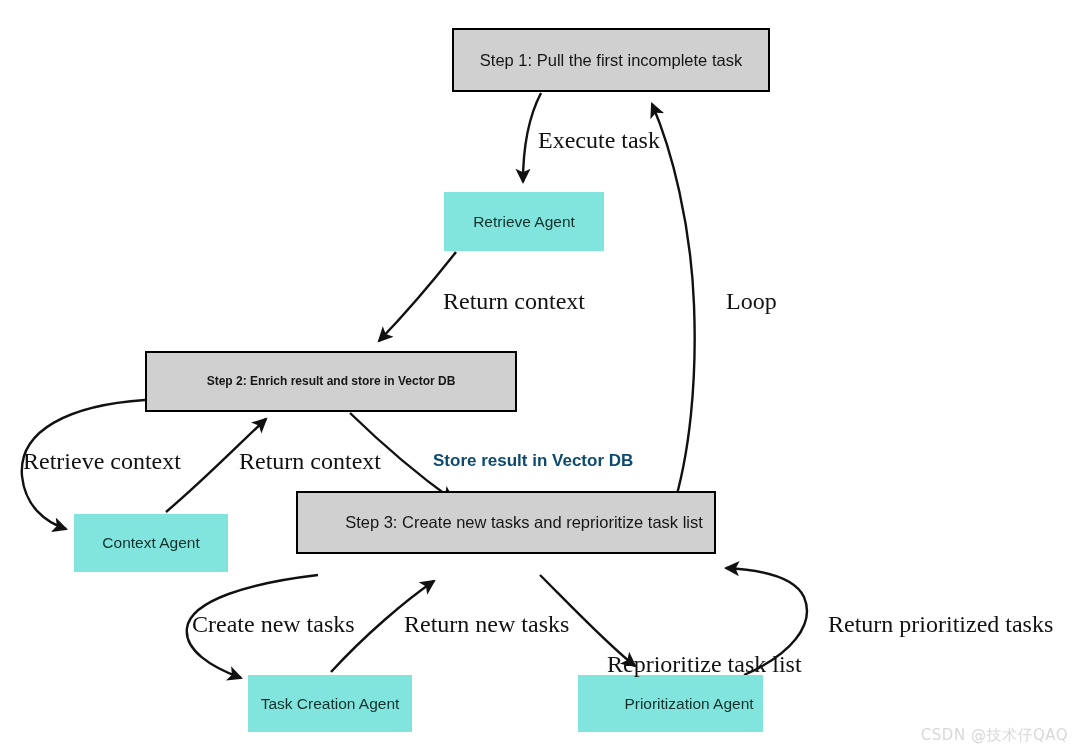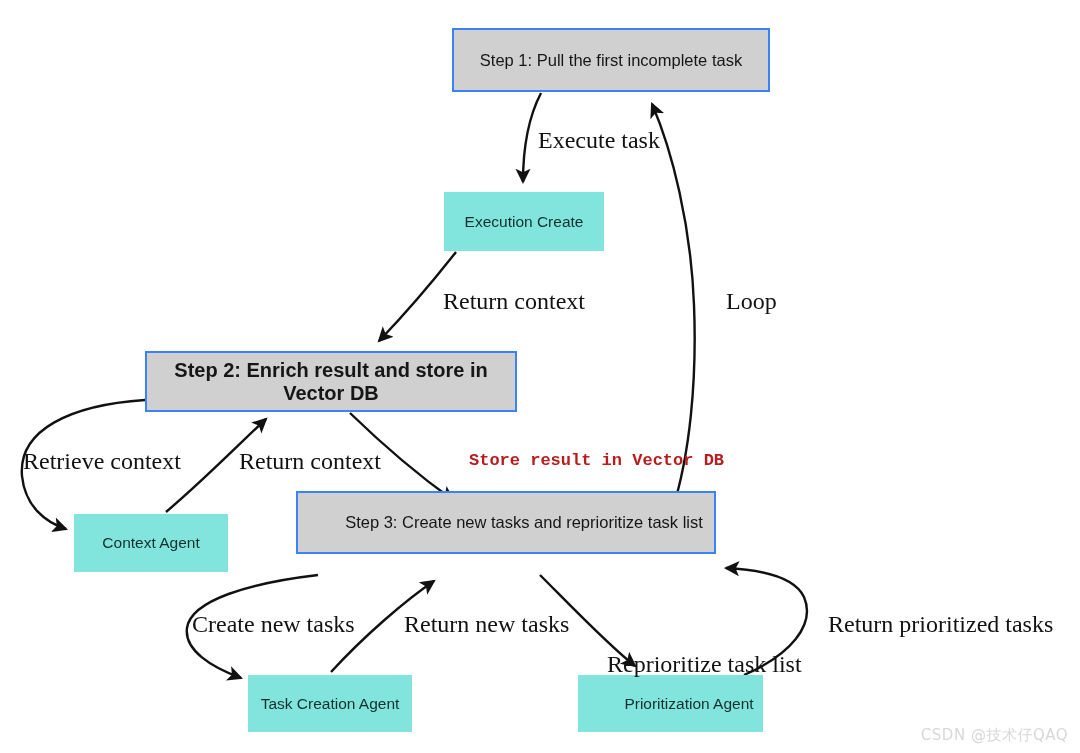--- a/index.html
+++ b/index.html
@@ -27,47 +27,46 @@
     box-sizing: border-box;
     display: flex;
     align-items: center;
     justify-content: center;
     text-align: center;
     line-height: 1.15;
     color: #161616;
   }
   .node.process {
     background: #d0d0d0;
-    border: 2px solid #3b82f6;
+    border: 2px solid #000000;
     font-size: 16.5px;
   }
   .node.agent {
     background: #82e5dd;
     border: 1px solid #82e5dd;
     font-size: 15.5px;
     color: #12312e;
   }
   .node.bold-label {
     font-weight: bold;
-    font-size: 20px;
+    font-size: 12px;
   }
   .edge-label {
     position: absolute;
     font-family: "Liberation Serif", serif;
     font-size: 24px;
     color: #121212;
     white-space: nowrap;
     line-height: 1;
   }
   .edge-label.sans-bold {
-    font-family: Liberation Mono, monospace;
+    font-family: Liberation Sans, sans-serif;
     font-weight: bold;
     font-size: 17px;
-    color: #b91c1c;
-    margin-left: 36px;
+    color: #0c4a6e;
   }
   #watermark {
     position: absolute;
     right: 12px;
     bottom: 8px;
     font-size: 15px;
     color: #d8d8d8;
     letter-spacing: 0.5px;
     white-space: nowrap;
     font-family: "DejaVu Sans", sans-serif;
@@ -104,21 +103,21 @@
     <path d="M 744 675 C 790 655, 816 625, 804 597 C 795 578, 766 570, 726 568" fill="none" stroke="#111111" stroke-width="2.4" marker-end="url(#ah)"></path>
 
     <path d="M 672 511 C 690 455, 697 380, 694 305 C 691 225, 672 150, 652 104" fill="none" stroke="#111111" stroke-width="2.4" marker-end="url(#ah)"></path>
   </svg>
 
   <div class="node process" style="left:452px; top:28px; width:318px; height:64px;">
     <span>Step 1: Pull the first incomplete task</span>
   </div>
 
   <div class="node agent" style="left:444px; top:192px; width:160px; height:59px;">
-    <span>Execution Create</span>
+    <span>Retrieve Agent</span>
   </div>
 
   <div class="node process bold-label" style="left:145px; top:351px; width:372px; height:61px;">
     <span>Step 2: Enrich result and store in Vector DB</span>
   </div>
 
   <div class="node agent" style="left:74px; top:514px; width:154px; height:58px;">
     <span>Context Agent</span>
   </div>
 

